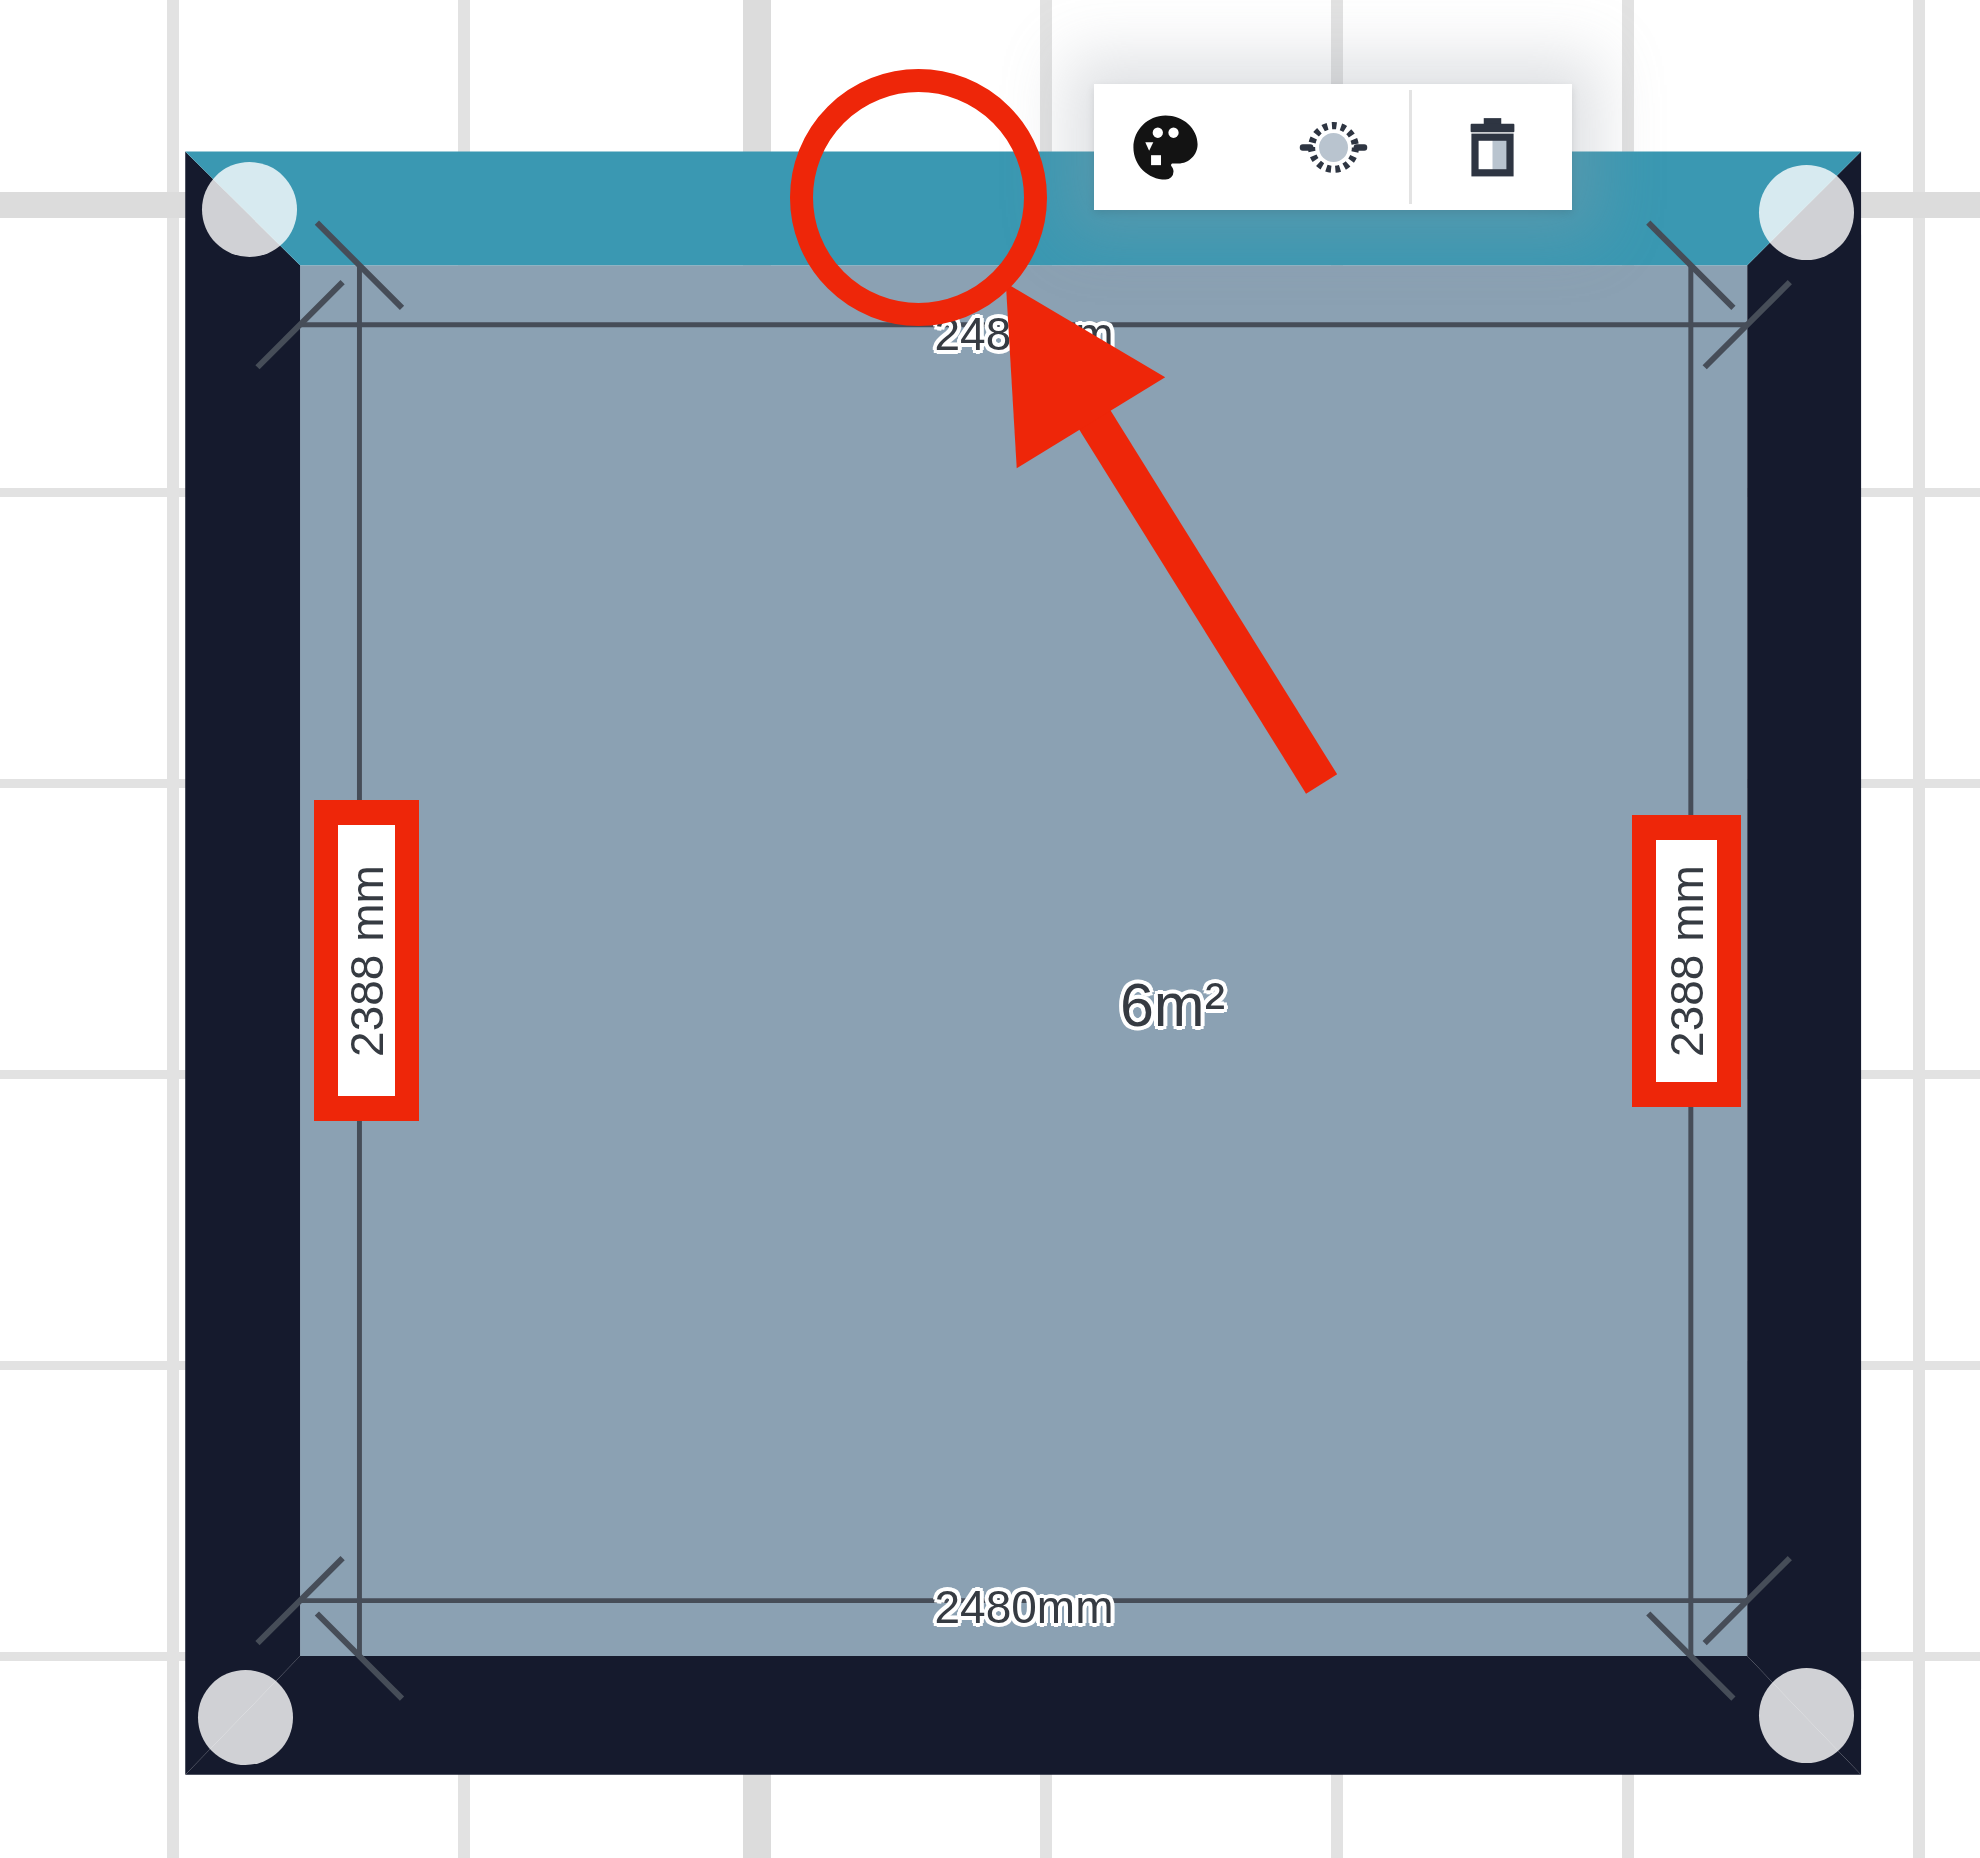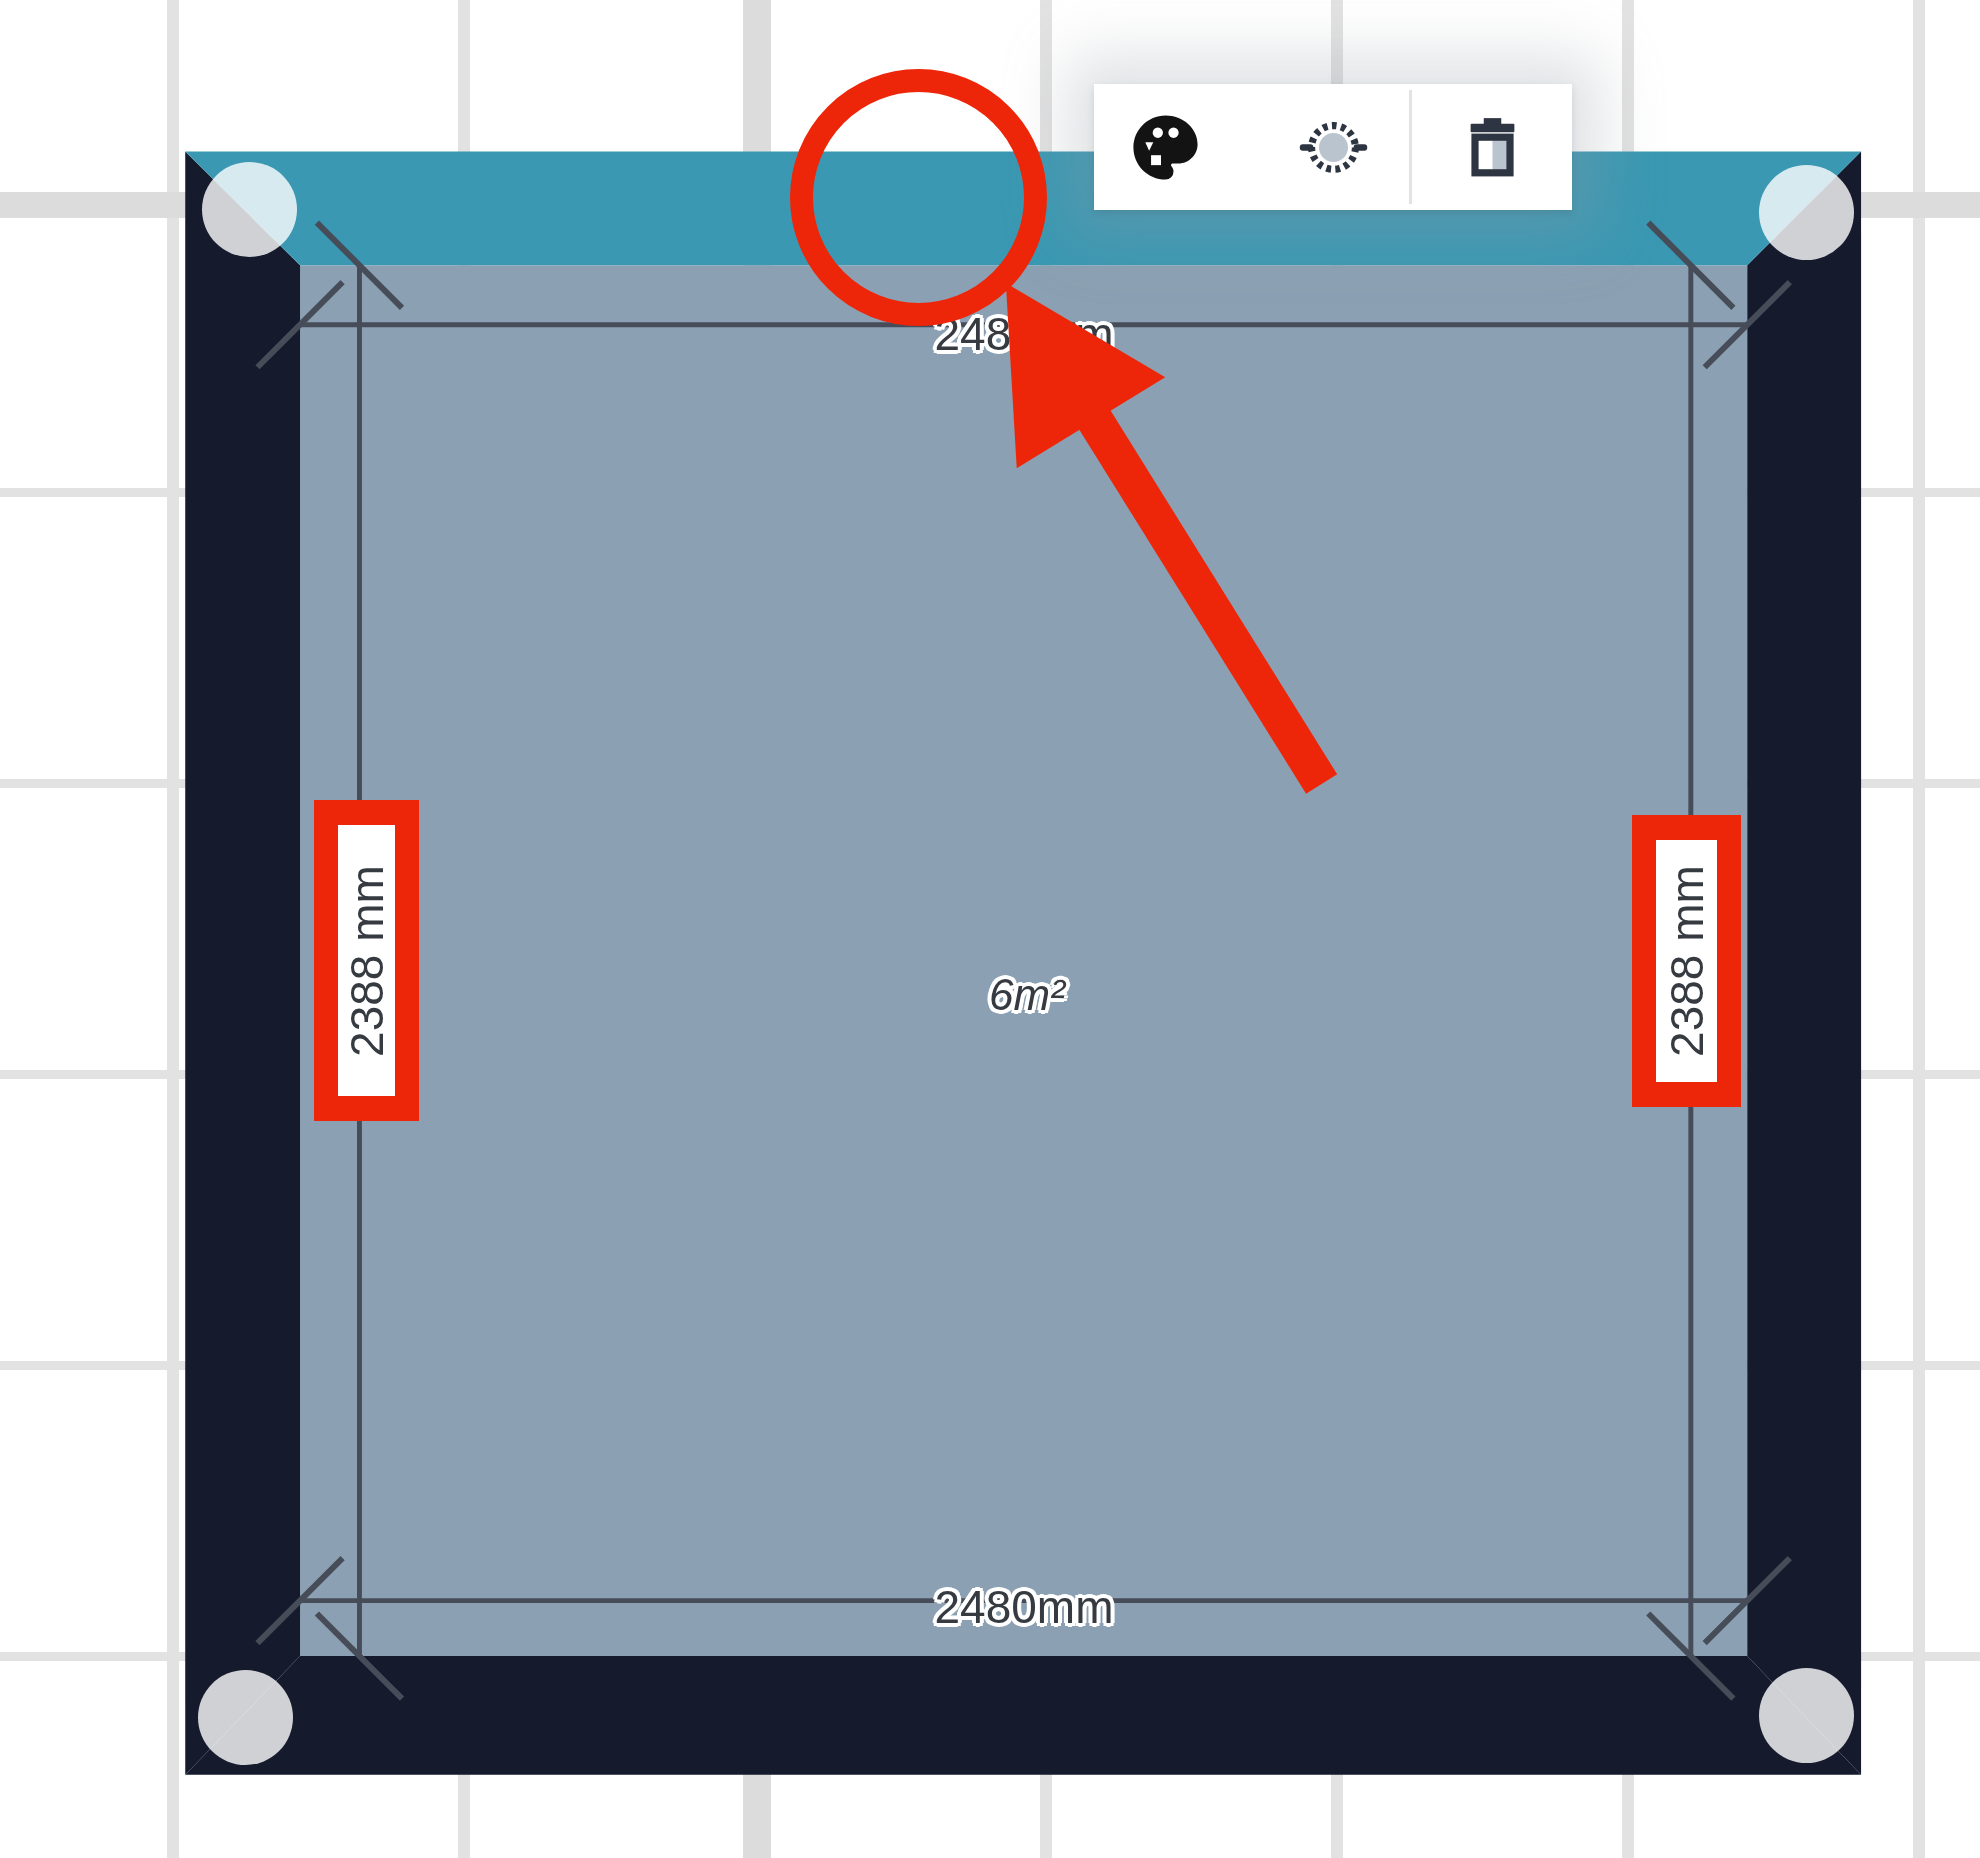--- a/index.html
+++ b/index.html
@@ -33,22 +33,22 @@
 
   
   .node{position:absolute;width:95px;height:95px;border-radius:50%;
     background:rgba(255,255,255,0.8);}
 
   
   .halo{color:var(--dim-text,#363b42);
     text-shadow:-3px -3px 0 #fff,3px -3px 0 #fff,-3px 3px 0 #fff,3px 3px 0 #fff,
                 0 -4px 0 #fff,0 4px 0 #fff,-4px 0 0 #fff,4px 0 0 #fff;}
   .dim-label{position:absolute;width:396px;text-align:center;font-size:46px;}
-  .area-label{position:absolute;left:829px;top:970px;width:396px;text-align:center;
-    font-size:44px;font-style:italic;}
+  .area-label{position:absolute;left:829px;top:970px;width:396px;text-align:right;
+    font-size:61px;}
 
   .vlabel{position:absolute;background:var(--annotation-red,#ee2609);}
   .vlabel .inner{position:absolute;inset:25px 24px;background:#fff;
     display:flex;align-items:center;justify-content:center;}
   .vlabel .inner span{transform:rotate(-90deg);white-space:nowrap;font-size:46px;
     color:var(--dim-text,#363b42);}
   #vlabel-left{left:314px;top:800px;width:105px;height:321px;}
   #vlabel-right{left:1632px;top:815px;width:109px;height:292px;}
 
   

